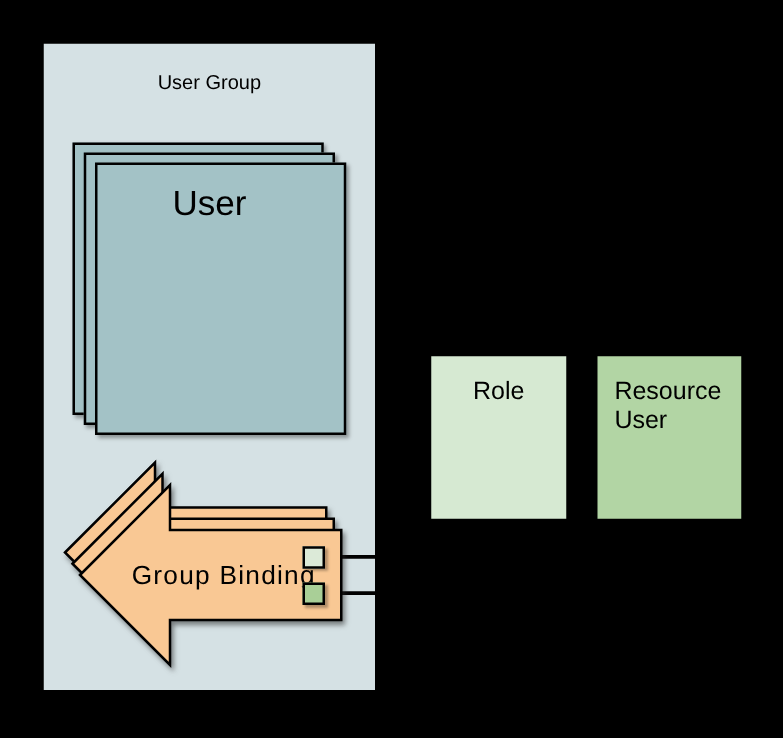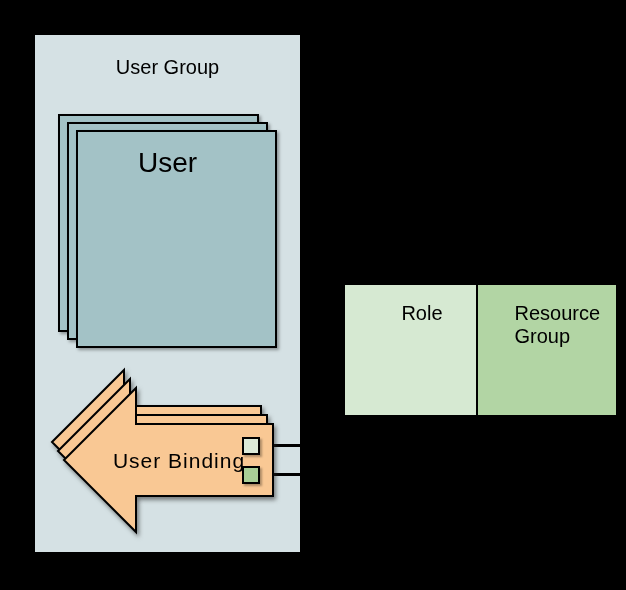--- a/index.html
+++ b/index.html
@@ -18,21 +18,21 @@
   
   .user-group {
     position: absolute;
     left: 35px; top: 35px;
     width: 265px; height: 517px;
   }
   .ug-label {
     position: absolute;
     left: 0; right: 0; top: 20px;
     text-align: center;
-    font-size: 20px;
+    font-size: 16px;
     line-height: 24px;
   }
   
   .user-stack {
     position: absolute;
     left: 23px; top: 79px;
     width: 219px; height: 234px;
   }
   .user-sq {
     position: absolute;
@@ -85,21 +85,20 @@
   }
   .mini-square.top    { top: 437px; }
   .mini-square.bottom { top: 466px; }
   
   .flat-box {
     position: absolute;
     top: 285px;
     height: 130px;
     font-size: 20px;
     line-height: 23px;
-    padding-left: 23px;
   }
   .role-box     { left: 345px; width: 108px; }
   .resource-box { left: 478px; width: 115px; }
   .flat-box .box-label {
     margin-top: 17px;
     text-align: center;
   }
   .resource-box .box-label {
     width: 88px;
     margin-left: auto;
@@ -125,26 +124,26 @@
 
   <div class="connector-line to-role" style="background: rgb(0, 0, 0);"></div>
   <div class="connector-line to-resource" style="background: rgb(0, 0, 0);"></div>
 
   <svg class="arrow-layer" width="626" height="590" viewBox="0 0 626 590">
     <polygon points="52,442 124,370 124,406 261,406 261,478 124,478 124,514" stroke="#000" stroke-width="2" fill="#f9c894"></polygon>
     <polygon points="58,451 130,379 130,415 267,415 267,487 130,487 130,523" stroke="#000" stroke-width="2" fill="#f9c894"></polygon>
     <polygon points="64,460 136,388 136,424 273,424 273,496 136,496 136,532" stroke="#000" stroke-width="2" fill="#f9c894"></polygon>
   </svg>
 
-  <div class="rb-label">User Binding</div>
+  <div class="rb-label">Group Binding</div>
 
   <div class="mini-square top" style="background: rgb(220, 234, 216);"></div>
   <div class="mini-square bottom" style="background: rgb(169, 207, 151);"></div>
 
   <div class="flat-box role-box" style="background: rgb(214, 233, 210);">
     <div class="box-label">Role</div>
   </div>
 
   <div class="flat-box resource-box" style="background: rgb(178, 213, 164);">
-    <div class="box-label">Resource Group</div>
+    <div class="box-label">Resource User</div>
   </div>
 
 </div>
 
 </body></html>

